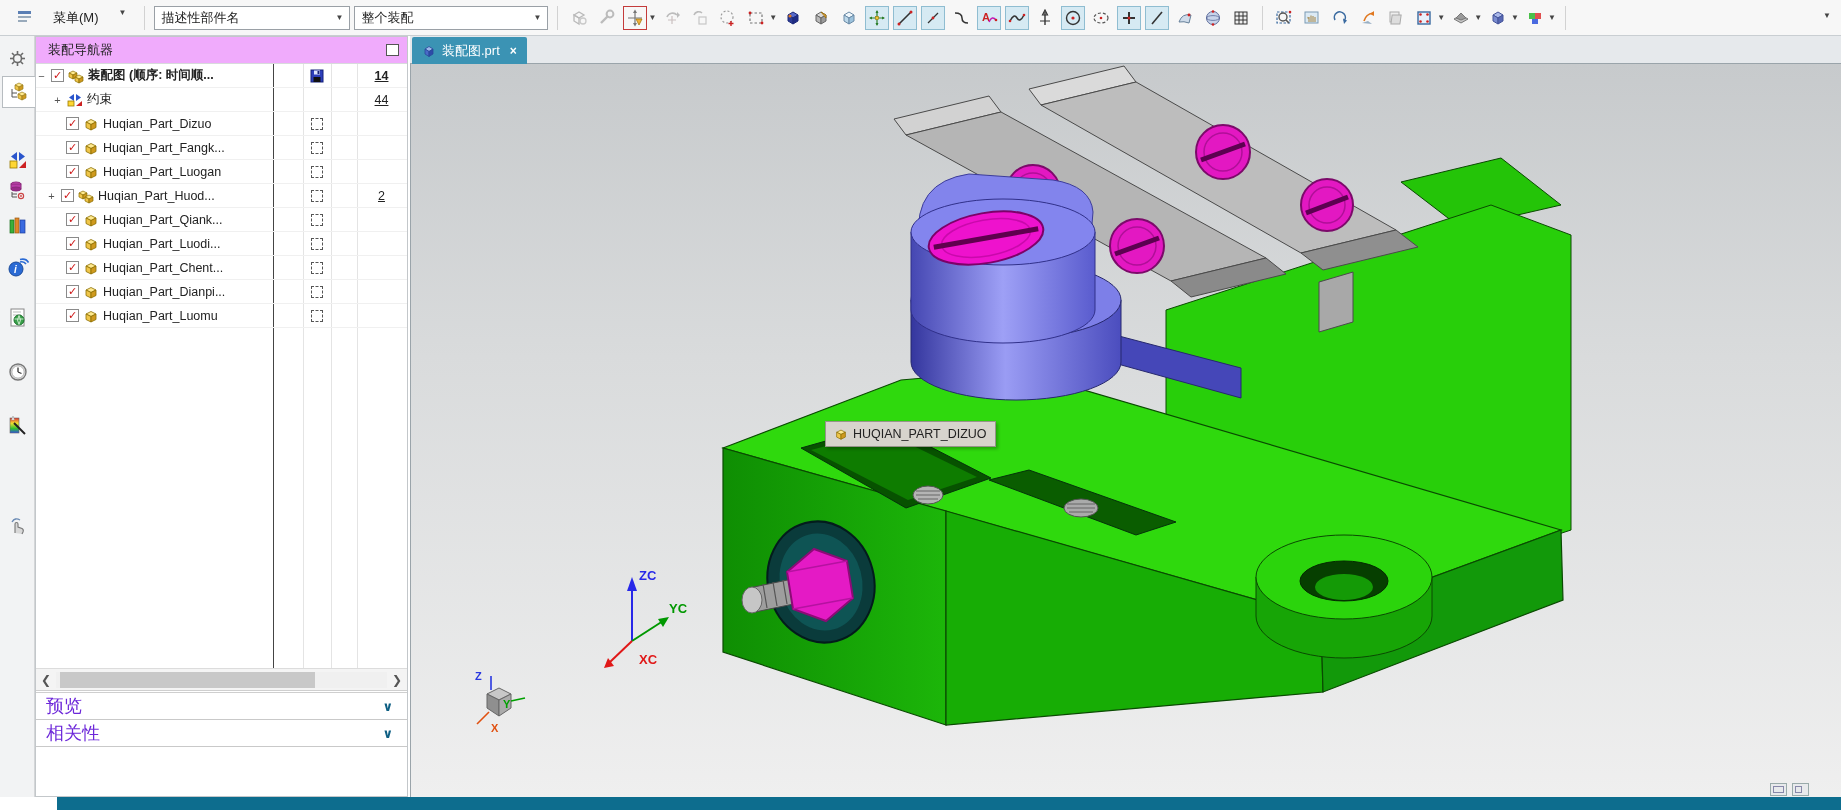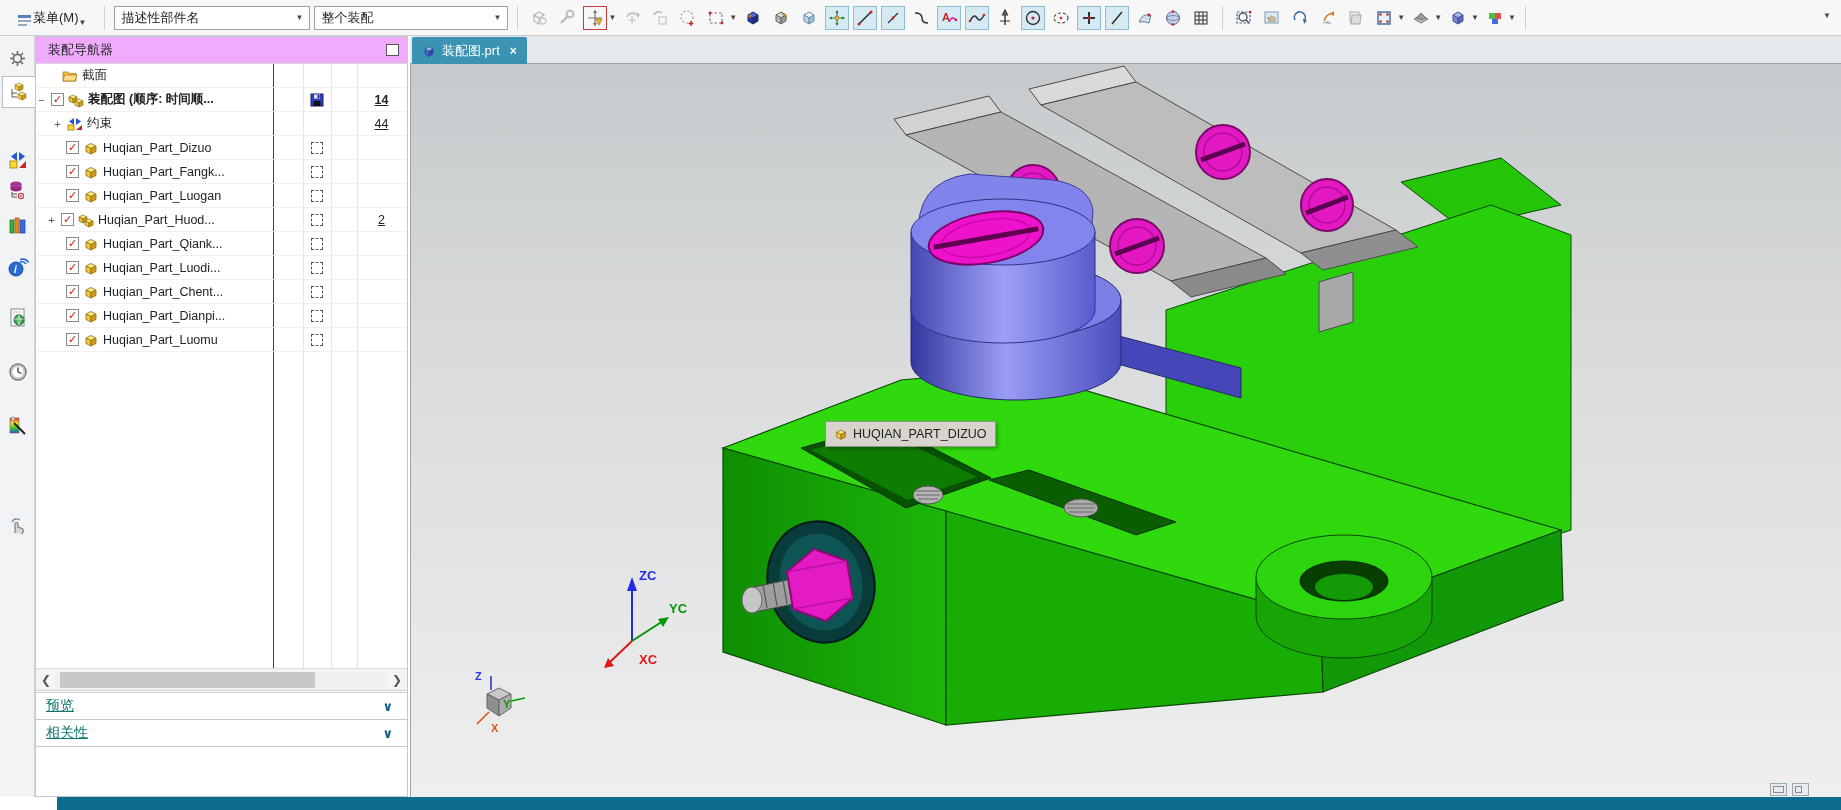--- a/index.html
+++ b/index.html
@@ -2,21 +2,21 @@
 <html><head>
 <meta charset="utf-8">
 <style>
   * { margin:0; padding:0; box-sizing:border-box; }
   html,body { width:1841px; height:810px; overflow:hidden; background:#fff;
     font-family:"Liberation Sans","DejaVu Sans",sans-serif; font-size:13px; color:#222; }
 
   
   #toolbar { position:absolute; left:0; top:0; width:1841px; height:36px;
     background:#f7f7f7; border-bottom:1px solid #c9ced2; display:flex; align-items:center; padding:0 8px; gap:4px; }
-  .menu-btn { display:flex; align-items:flex-end; gap:0; padding:3px 8px; border:1px solid transparent; }
+  .menu-btn { display:flex; align-items:flex-start; gap:20px; padding:3px 8px; border:1px solid transparent; }
   .vsep { width:1px; height:24px; background:#d2d2d2; margin:0 5px; }
   .dd { display:flex; align-items:center; justify-content:space-between; width:196px; height:24px;
     background:#fff; border:1px solid #9aa0a6; padding:0 6px; font-size:13px; }
   .dd .car { margin-left:6px; }
   .car { font-size:8px; color:#444; line-height:1; }
   .ic { width:24px; height:24px; display:flex; align-items:center; justify-content:center; flex:0 0 auto; }
   .ic.tg { background:#d6eaf3; border:1px solid #8fbdd1; }
   .ic.redbox { border:1px solid #c43b3b; }
   .icpair { display:flex; align-items:center; gap:1px; }
   #overflow-caret { position:absolute; right:10px; top:12px; }
@@ -61,21 +61,21 @@
 
   
   #hscroll { height:22px; margin-top:0; display:flex; align-items:center; background:#f4f4f4; border-top:1px solid #dcdcdc; }
   #hscroll .arr { width:20px; text-align:center; color:#555; font-size:12px; }
   #hscroll .track { position:relative; flex:1; height:16px; background:#f0f0f0; }
   #hscroll .thumb { position:absolute; left:4px; top:0; width:255px; height:16px; background:#c8c8c8; }
 
   
   .section { height:27px; display:flex; align-items:center; justify-content:space-between; padding:0 14px 0 10px;
     border-bottom:1px solid #c9c9c9; }
-  .section .slabel { color:#0f766e; font-size:14px;text-decoration:underline; }
+  .section .slabel { color:#6d28d9; font-size:18px; }
   .section .chev { color:#0e5f83; font-size:13px; font-weight:bold; }
   #sections { border-top:3px double #cfcfcf; }
 
   
   #vp { position:absolute; left:410px; top:64px; width:1431px; height:733px;
     background:linear-gradient(180deg,#c7cacc 0%,#d9dbdc 40%,#efefef 100%); border-left:1px solid #9aa4aa; }
   #model { position:absolute; left:0; top:0; }
   #tooltip { position:absolute; left:414px; top:357px; height:26px; display:flex; align-items:center; gap:5px;
     background:#d7d4cd; border:1px solid #96948a; padding:0 8px; font-size:12.5px; color:#222;
     box-shadow:2px 2px 3px rgba(0,0,0,.25); }
@@ -511,33 +511,20 @@
     <span>装配导航器</span>
     <span id="panel-max"></span>
   </div>
 
   <div id="tree">
     <div class="vline dark" style="left:237px"></div>
     <div class="vline" style="left:267px"></div>
     <div class="vline" style="left:295px"></div>
     <div class="vline" style="left:321px"></div>
 
-    <div class="trow">
-      <div class="name">
-          <span class="pad" style="width:22px"></span>
-        <svg class="ti">
-            <use href="#i-folder"></use>
-          </svg>
-        <span>截面</span>
-        </div>
-      <div class="cell c1"></div>
-        <div class="cell c2"></div>
-        <div class="cell c3"></div>
-        <div class="cell c4"></div>
-    </div>
 
     <div class="trow">
       <div class="name">
           <span class="exp">−</span>
         <span class="cb">✓</span>
         <svg class="ti">
             <use href="#i-asm"></use>
           </svg>
         <span class="bold">装配图 (顺序: 时间顺...</span>
         </div>

